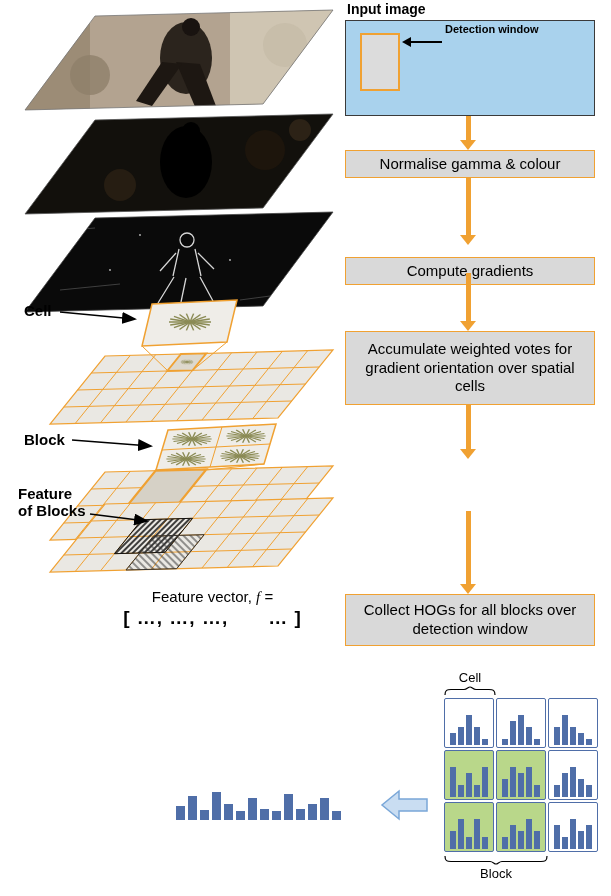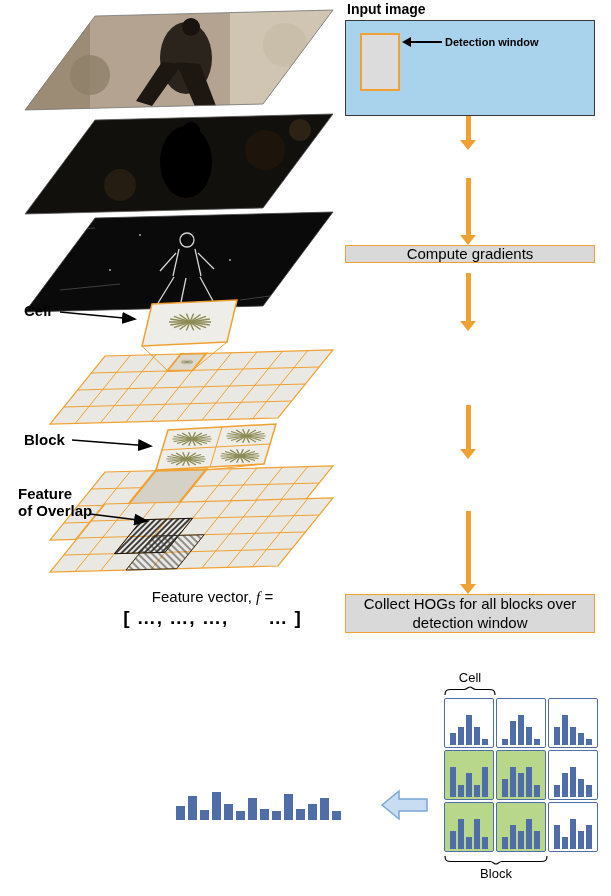--- a/index.html
+++ b/index.html
@@ -5,21 +5,21 @@
   *{box-sizing:border-box;margin:0;padding:0}
   body{width:611px;height:896px;background:#fff;font-family:"Liberation Sans",sans-serif;color:#000}
   .canvas{position:relative;width:611px;height:896px;overflow:hidden;background:#fff}
   .left-svg{position:absolute;left:0;top:0}
   .lbl{position:absolute;font-weight:bold;font-size:15px}
   .flow-title{position:absolute;left:347px;top:1px;font-weight:bold;font-size:14px}
   .input-panel{position:absolute;left:345px;top:20px;width:250px;height:96px;background:#a9d2ed;border:1px solid #3a3a3a}
   .det-window{position:absolute;left:14px;top:12px;width:40px;height:58px;background:#dcdcdc;border:2px solid #f0a132}
   .det-line{position:absolute;left:64px;top:20px;width:32px;height:2px;background:#000}
   .det-ah{position:absolute;left:56px;top:16px;width:0;height:0;border-top:5px solid transparent;border-bottom:5px solid transparent;border-right:9px solid #000}
-  .det-label{position:absolute;left:99px;top:15px;font-size:11px;font-weight:bold}
+  .det-label{position:absolute;left:99px;top:2px;font-size:11px;font-weight:bold}
   .fbox{position:absolute;left:345px;width:250px;background:#d9d9d9;border:1.5px solid #f0a132;display:flex;align-items:center;justify-content:center;text-align:center;font-size:15px;line-height:1.25;padding:2px 8px}
   .flow-arrow{position:absolute;left:460px;width:16px;display:flex;flex-direction:column;align-items:center}
   .shaft{width:5px;background:#f0a132}
   .ahead{width:0;height:0;border-left:8px solid transparent;border-right:8px solid transparent;border-top:10px solid #f0a132}
   .fv-label{position:absolute;left:95px;top:588px;width:235px;text-align:center;font-size:15px}
   .fv-label i{font-family:"Liberation Serif",serif;font-style:italic}
   .fv-value{position:absolute;left:95px;top:607px;width:235px;text-align:center;font-size:19px;font-weight:bold;letter-spacing:1px}
   .main-hist{position:absolute;left:176px;top:782px;width:195px;height:38px;display:flex;align-items:flex-end;gap:3px}
   .main-hist .bar{width:9px;background:#4f6ea8}
   .block-arrow{position:absolute;left:380px;top:788px}
@@ -186,61 +186,63 @@
       <polygon points="141.9,519.7 192.6,518.3 165.1,552.3 114.4,553.7" fill="url(#hatch1)" stroke="#111" stroke-width="1"></polygon>
       <polygon points="153.5,536 204.2,534.7 176.7,568.7 126,570" fill="url(#hatch2)" stroke="#333" stroke-width="1"></polygon>
       <line x1="90" y1="514" x2="146" y2="521" stroke="#000" stroke-width="1.5" marker-end="url(#ah)"></line>
     </g>
   </svg>
 
   <div class="lbl" style="left:24px;top:302px">Cell</div>
   <div class="lbl" style="left:24px;top:431px">Block</div>
   <div class="lbl" style="left:18px;top:485px;line-height:1.15">
     <div>Feature</div>
-    <div>of Overlap</div>
+    <div>of Blocks</div>
   </div>
 
   <div class="fv-label"><span>Feature vector, </span><i>f</i><span> =</span></div>
   <div class="fv-value">[ …, …, …,  … ]</div>
 
   <div class="flow-title">Input image</div>
 
   <div class="input-panel">
     <div class="det-window"></div>
     <div class="det-ah"></div>
     <div class="det-line"></div>
     <div class="det-label">Detection window</div>
   </div>
 
   <div class="flow-arrow" style="top:116px">
       <div class="shaft" style="height:24px"></div>
       <div class="ahead"></div>
     </div>
+  <div class="fbox" style="top:150px;height:28px">Normalise gamma &amp; colour</div>
 
   <div class="flow-arrow" style="top:178px">
       <div class="shaft" style="height:57px"></div>
       <div class="ahead"></div>
     </div>
-  <div class="fbox" style="top:245px;height:18px">Compute gradients</div>
+  <div class="fbox" style="top:257px;height:28px">Compute gradients</div>
 
   <div class="flow-arrow" style="top:273px">
       <div class="shaft" style="height:48px"></div>
       <div class="ahead"></div>
     </div>
+  <div class="fbox" style="top:331px;height:74px">Accumulate weighted votes for gradient orientation over spatial cells</div>
 
   <div class="flow-arrow" style="top:405px">
       <div class="shaft" style="height:44px"></div>
       <div class="ahead"></div>
     </div>
 
   <div class="flow-arrow" style="top:511px">
       <div class="shaft" style="height:73px"></div>
       <div class="ahead"></div>
     </div>
-  <div class="fbox" style="top:594px;height:39px">Collect HOGs for all blocks over detection window</div>
+  <div class="fbox" style="top:594px;height:52px">Collect HOGs for all blocks over detection window</div>
 
   <div class="main-hist">
       <div class="bar" style="height: 14px;"></div>
       <div class="bar" style="height: 24px;"></div>
       <div class="bar" style="height: 10px;"></div>
       <div class="bar" style="height: 28px;"></div>
       <div class="bar" style="height: 16px;"></div>
       <div class="bar" style="height: 9px;"></div>
       <div class="bar" style="height: 22px;"></div>
       <div class="bar" style="height: 11px;"></div>

